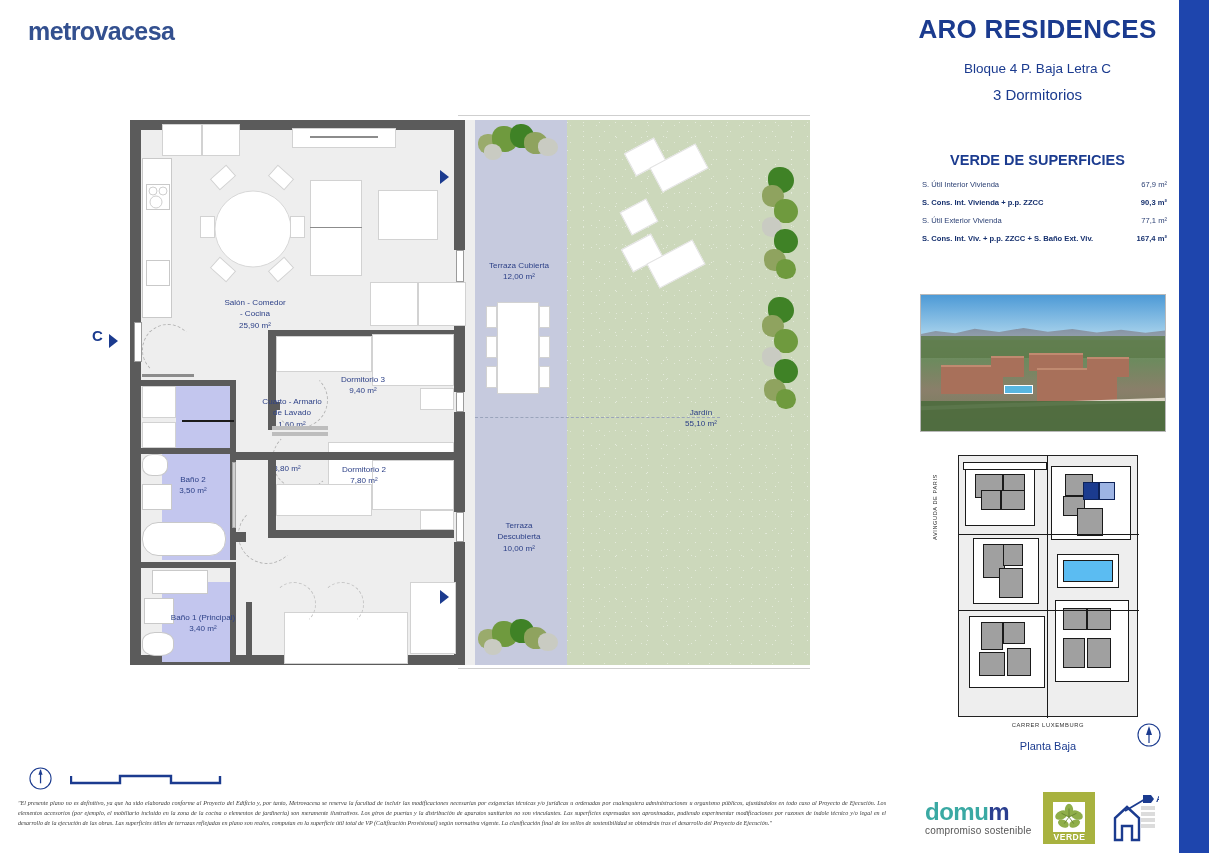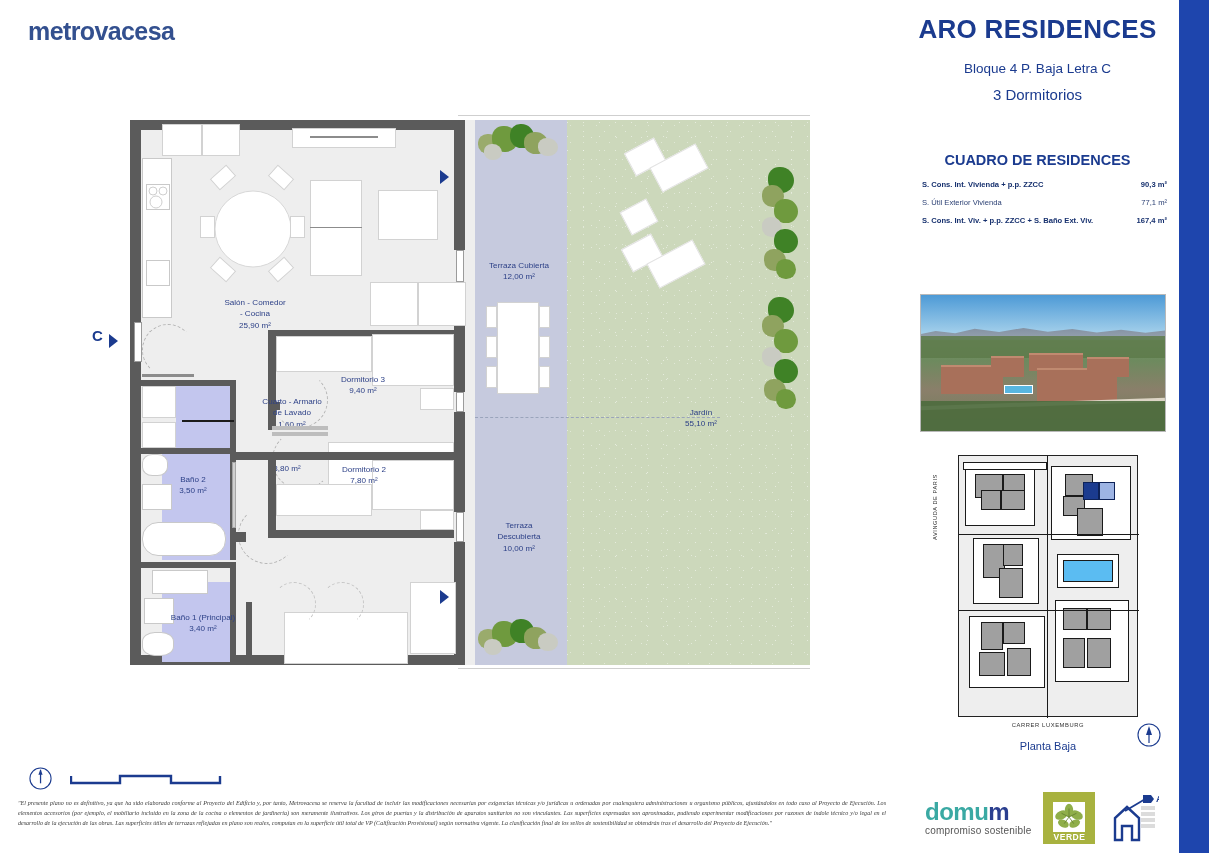--- a/index.html
+++ b/index.html
@@ -175,22 +175,26 @@
   <div class="edge-stripe"></div>
 
   <div class="brand">metrovacesa</div>
 
   <div class="rpanel">
     <div class="rtitle">ARO RESIDENCES</div>
     <div class="rsub1">Bloque 4 P. Baja Letra C</div>
     <div class="rsub2">3 Dormitorios</div>
   </div>
 
-  <div class="cuadro-title">CUADRO DE RESIDENCES</div>
+  <div class="cuadro-title">VERDE DE SUPERFICIES</div>
   <div class="cuadro">
+    <div class="crow">
+      <span class="lbl">S. Útil Interior Vivienda</span>
+      <span class="val">67,9 m²</span>
+    </div>
     <div class="crow bold">
       <span class="lbl">S. Cons. Int. Vivienda + p.p. ZZCC</span>
       <span class="val">90,3 m²</span>
     </div>
     <div class="crow">
       <span class="lbl">S. Útil Exterior Vivienda</span>
       <span class="val">77,1 m²</span>
     </div>
     <div class="crow bold">
       <span class="lbl">S. Cons. Int. Viv. + p.p. ZZCC + S. Baño Ext. Viv.</span>

